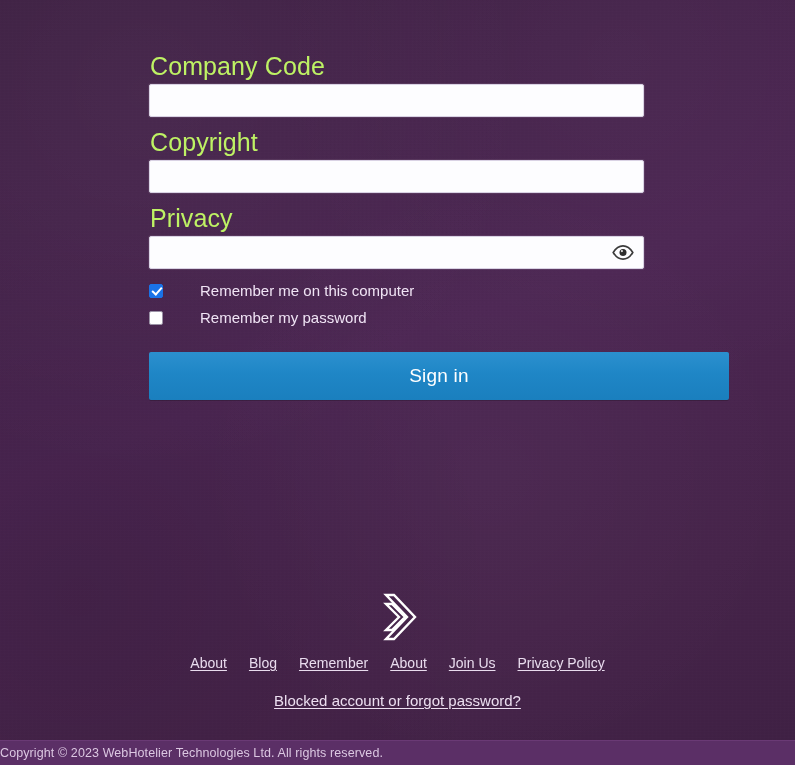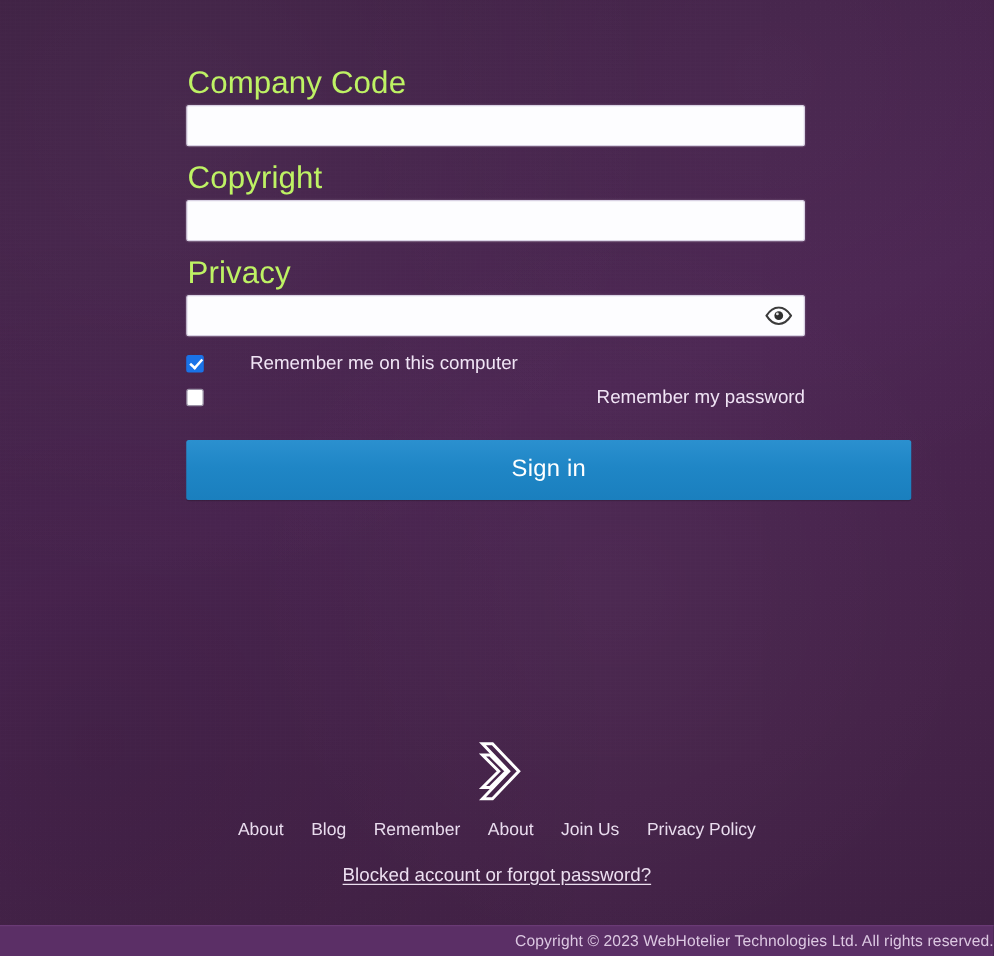--- a/index.html
+++ b/index.html
@@ -95,21 +95,21 @@
     cursor: pointer;
   }
 
   
   .check-row {
     display: flex;
     align-items: center;
     margin-top: 7px;
     gap: 28px;
   }
-  .check-row + .check-row { margin-top: 9px; justify-content: space-between; }
+  .check-row + .check-row { margin-top: 9px; }
   .cb {
     width: 14px;
     height: 14px;
     border-radius: 2px;
     flex: none;
     margin-right: 9px;
     position: relative;
     cursor: pointer;
   }
   .cb.unchecked {
@@ -174,20 +174,21 @@
   .footer-links {
     margin-top: 13px;
     display: flex;
     justify-content: center;
     align-items: center;
     gap: 22px;
   }
   .footer-link {
     font-size: 14px;
     color: #e9dcee;
+    text-decoration: underline;
     text-underline-offset: 2px;
     cursor: pointer;
     white-space: nowrap;
   }
   .blocked-link {
     display: inline-block;
     margin-top: 21px;
     font-size: 15px;
     color: #ecdff0;
     text-decoration: underline;
@@ -198,21 +199,21 @@
   .copyright-bar {
     position: absolute;
     left: 0;
     bottom: 0;
     width: 795px;
     height: 25px;
     background: #5b2f66;
     border-top: 1px solid #6a3a75;
     display: flex;
     align-items: center;
-    justify-content: flex-end;
+    justify-content: flex-start;
   }
   .copyright-text {
     font-size: 12.5px;
     color: #dcc8e2;
     letter-spacing: 0.1px;
   }
 </style>
 </head>
 <body>
 

